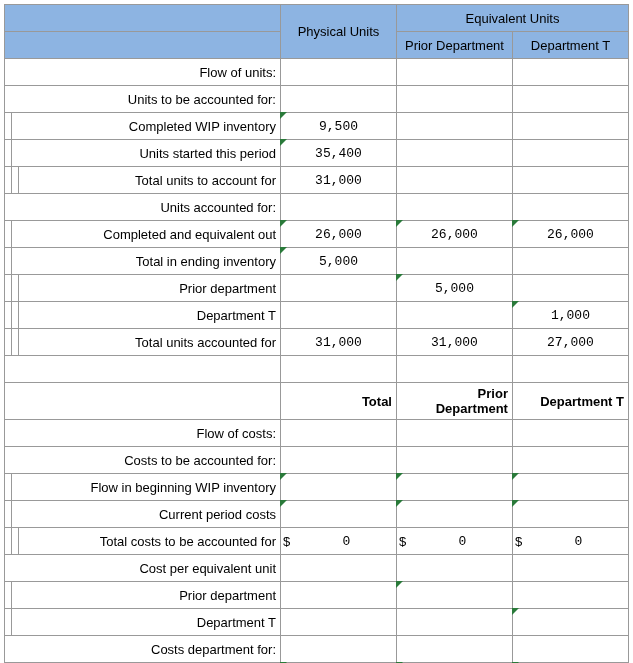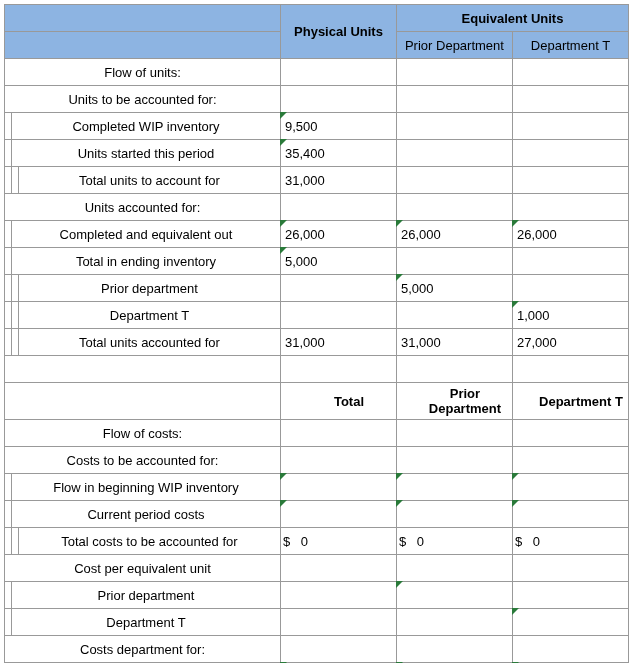--- a/index.html
+++ b/index.html
@@ -27,36 +27,36 @@
 col.lbl  { width: 220px; }
 col.c1   { width: 14px; }
 col.c1b  { width: 86px; }
 col.c2   { width: 14px; }
 col.c2b  { width: 86px; }
 col.c3   { width: 14px; }
 col.c3b  { width: 86px; }
 
 .header-top {
   background: #8db4e2;
-  font-weight: bold;
+  font-weight: normal;
   text-align: center;
 }
 .header-sub {
   background: #8db4e2;
   text-align: center;
 }
 .mid-header {
   background: #fff;
   font-weight: bold;
-  text-align: center;
+  text-align: right;
   padding-left: 25px;
 }
-.label { text-align: center; }
+.label { text-align: right; }
 .ital { }
-.num { text-align: left; }
+.num { text-align: center; font-family: Liberation Mono, monospace; }
 .cur { text-align: left; padding-left:2px;}
 .input-cell {
   position: relative;
 }
 .input-cell::before {
   content: "";
   position: absolute;
   top: -1px;
   left: -1px;
   width: 0;

